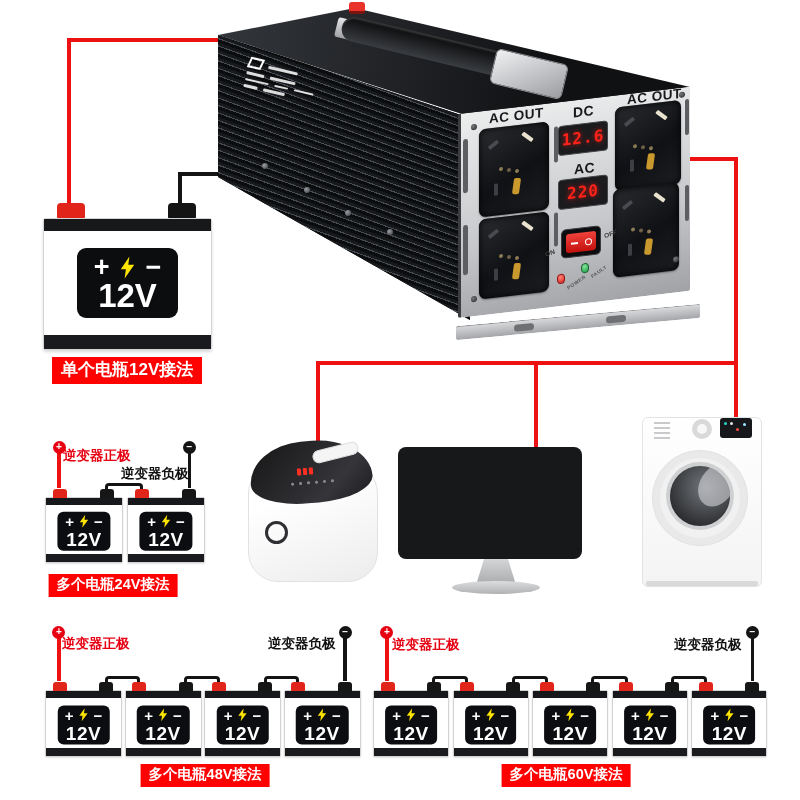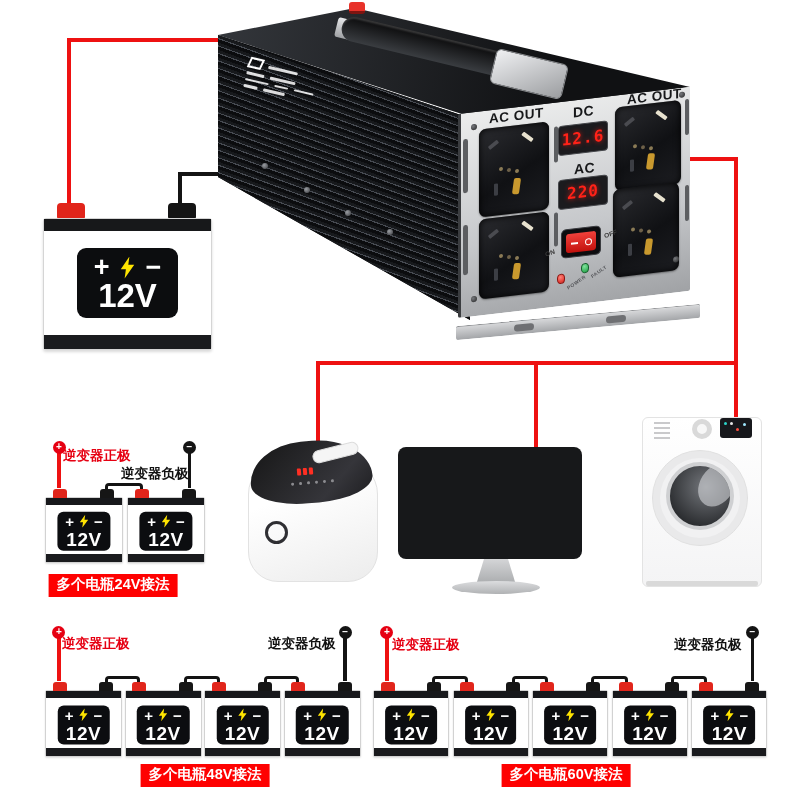--- a/index.html
+++ b/index.html
@@ -268,20 +268,21 @@
     </div>
     <div class="bigplate">
       <div class="bigrow">
         <span class="pp">+</span>
         <span class="boltL"></span>
         <span class="pm">−</span>
       </div>
       <div class="bigpv">12V</div>
     </div>
   </div>
+  <div class="bigcap">单个电瓶12V接法</div>
 
   <div class="cook-body"></div>
   <div class="cook-btn"></div>
   <div class="cook-lid"></div>
   <div class="cook-handle"></div>
   <div class="cook-disp">
       <i></i>
       <i></i>
       <i></i>
     </div>

